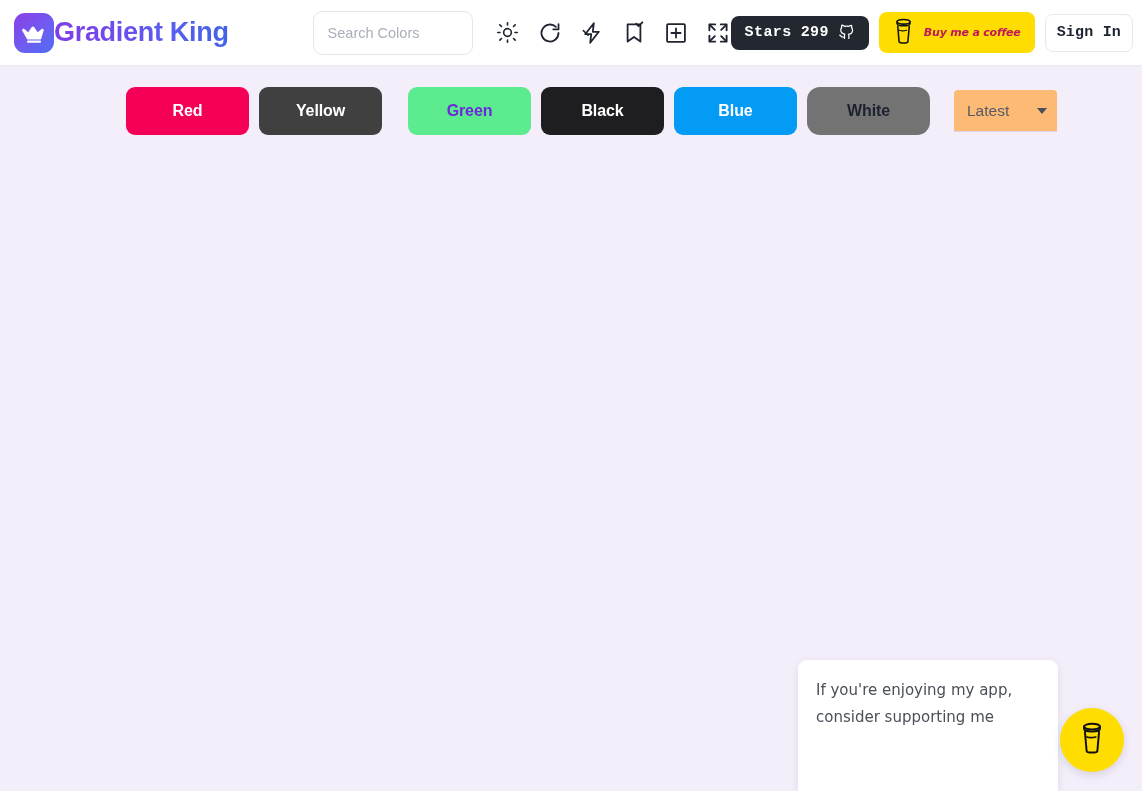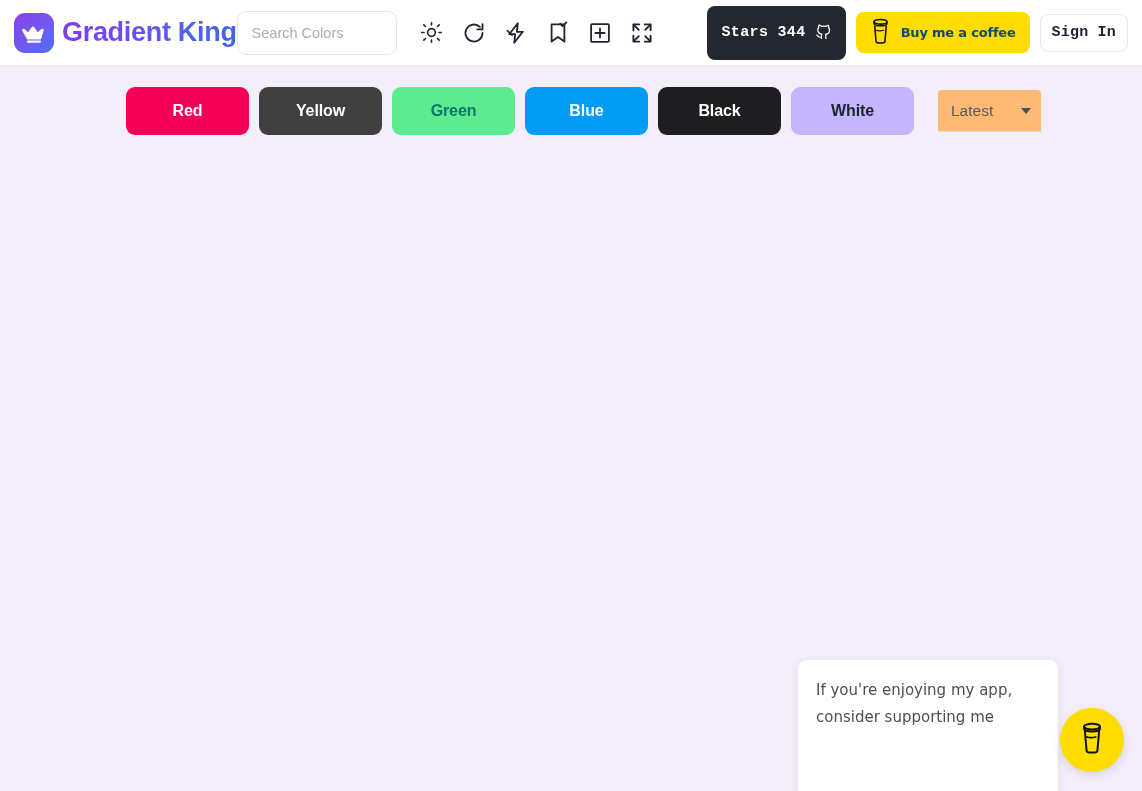--- a/index.html
+++ b/index.html
@@ -24,21 +24,21 @@
     background: #ffffff;
     display: flex;
     align-items: center;
     padding: 0 14px 0 14px;
     box-shadow: 0 1px 2px rgba(0,0,0,0.04);
   }
 
   .brand {
     display: flex;
     align-items: center;
-    gap: 8px;
+    gap: 0;
     flex: 0 0 auto;
   }
   .logo-tile {
     width: 40px;
     height: 40px;
     border-radius: 11px;
     background: linear-gradient(140deg, #8b3fe8 0%, #6f5cf0 55%, #4f6ef5 100%);
     display: flex;
     align-items: center;
     justify-content: center;
@@ -50,21 +50,21 @@
     font-weight: bold;
     letter-spacing: -0.3px;
     background: linear-gradient(90deg, #7d3fe8 0%, #7248ec 30%, #5a5cf0 62%, #4263e8 100%);
     -webkit-background-clip: text;
     background-clip: text;
     color: transparent;
     -webkit-text-fill-color: transparent;
     white-space: nowrap;
   }
 
-  .search-wrap { flex: 0 0 auto; }
+  .search-wrap { margin-left: 84px; flex: 0 0 auto; }
   .search-input {
     width: 160px;
     height: 44px;
     border: 1px solid #e3e6ec;
     border-radius: 9px;
     background: #fff;
     padding: 0 14px;
     font-size: 14.5px;
     font-family: "Liberation Sans", sans-serif;
     color: #3a3f4a;
@@ -97,21 +97,21 @@
     margin-left: auto;
     flex: 0 0 auto;
   }
 
   .stars-btn {
     display: flex;
     align-items: center;
     gap: 9px;
     background: #23272f;
     color: #ffffff;
-    height: 54px;
+    height: 34px;
     padding: 0 14px;
     border-radius: 8px;
     font-family: "Liberation Mono", monospace;
     font-size: 15px;
     font-weight: bold;
     letter-spacing: 0.4px;
     cursor: pointer;
     border: none;
     white-space: nowrap;
   }
@@ -123,23 +123,24 @@
     background: #ffdd00;
     height: 41px;
     padding: 0 14px 0 12px;
     border-radius: 8px;
     cursor: pointer;
     border: none;
     white-space: nowrap;
   }
   .coffee-btn .ctext {
     font-family: "DejaVu Sans", sans-serif;
-    font-size: 13px;
-    font-weight: bold;
-    color: #0c4a6e;
+    font-size: 11px;
+    font-weight: bold;
+    font-style: italic;
+    color: #be185d;
     letter-spacing: -0.2px;
   }
 
   .signin-btn {
     display: flex;
     align-items: center;
     gap: 9px;
     background: #ffffff;
     border: 1px solid #e6e8ee;
     height: 38px;
@@ -173,24 +174,24 @@
     font-weight: bold;
     cursor: pointer;
     padding: 0 18px;
     display: flex;
     align-items: center;
     justify-content: center;
     letter-spacing: -0.1px;
   }
   .chip-red    { background: #f50057; color: #ffffff; }
   .chip-yellow { background: #404040; color: #ffffff; }
-  .chip-green  { background: #5ceb8f; color: #0f766e; }
+  .chip-green  { background: #5ceb8f; color: #6d28d9; margin-left: 16px; }
   .chip-blue   { background: #049bf5; color: #ffffff; }
   .chip-black  { background: #1e1e21; color: #ffffff; }
-  .chip-white  { background: #c4b5fd; color: #1d2230; }
+  .chip-white  { background: #737373; color: #1d2230; border-radius: 13px; }
 
   .sort-select {
     margin-left: 14px;
     height: 42px;
     width: 103px;
     background: #fdba74;
     border: none;
     border-bottom: 1px solid #ddd7e8;
     border-radius: 4px 4px 0 0;
     display: flex;
@@ -314,21 +315,21 @@
         <polyline points="3.4,14.8 3.4,20.6 9.2,20.6"></polyline>
         <path d="M3.8 3.8l5.0 5.0M20.2 3.8l-5.0 5.0M20.2 20.2l-5.0-5.0M3.8 20.2l5.0-5.0"></path>
       </svg>
     </div>
   </div>
 
   <div class="right-group">
 
     <button class="stars-btn">
       <span>Stars</span>
-      <span>344</span>
+      <span>299</span>
       <span>
         <svg width="17" height="17" viewBox="0 0 16 16" fill="none" stroke="#ffffff" stroke-width="1.15" stroke-linejoin="round" stroke-linecap="round">
           <path d="M5.9 14.2c-3.1.9-3.1-1.6-4.3-1.9m8.6 3.3v-2.5c0-.7.1-1-.3-1.4 1.9-.2 3.8-.9 3.8-4.1a3.2 3.2 0 0 0-.9-2.2 3 3 0 0 0-.1-2.2s-.7-.2-2.4.9a8.2 8.2 0 0 0-4.3 0C4.3 2.8 3.6 3 3.6 3a3 3 0 0 0-.1 2.2 3.2 3.2 0 0 0-.9 2.2c0 3.2 1.9 3.9 3.8 4.1-.4.4-.4.8-.3 1.4v2.7"></path>
         </svg>
       </span>
     </button>
 
     <button class="coffee-btn">
       <span>
         <svg width="25" height="27" viewBox="0 0 26 30" fill="none" stroke="#111111" stroke-width="1.7" stroke-linejoin="round" stroke-linecap="round">
@@ -345,22 +346,22 @@
       <span class="stext">Sign In</span>
 
     </button>
   </div>
 </div>
 
 <div class="filter-bar">
   <button class="chip chip-red">Red</button>
   <button class="chip chip-yellow">Yellow</button>
   <button class="chip chip-green">Green</button>
+  <button class="chip chip-black">Black</button>
   <button class="chip chip-blue">Blue</button>
-  <button class="chip chip-black">Black</button>
   <button class="chip chip-white">White</button>
 
   <div class="sort-select">
     <span class="slabel">Latest</span>
     <span class="caret"></span>
   </div>
 </div>
 
 <div class="content"></div>
 

